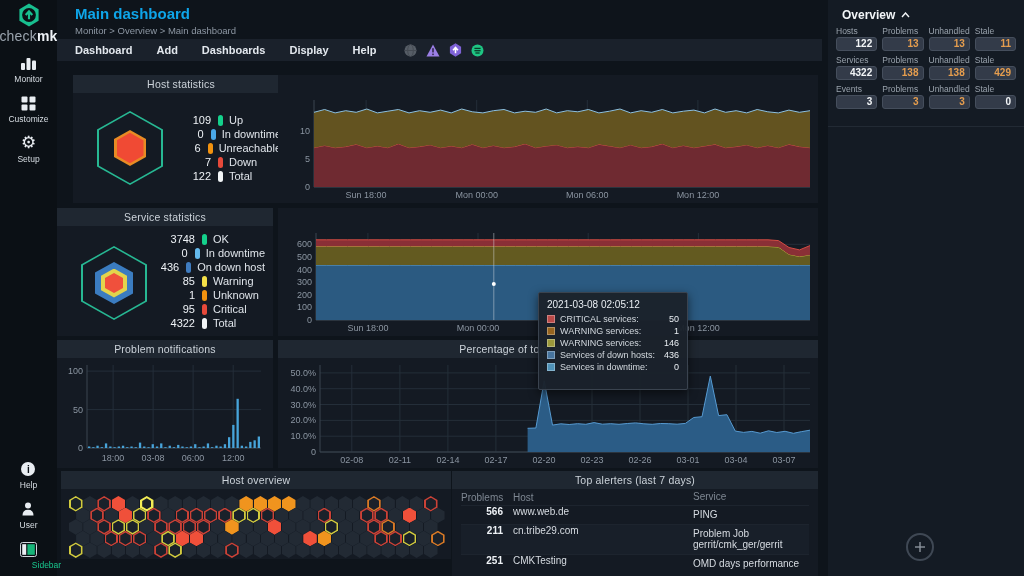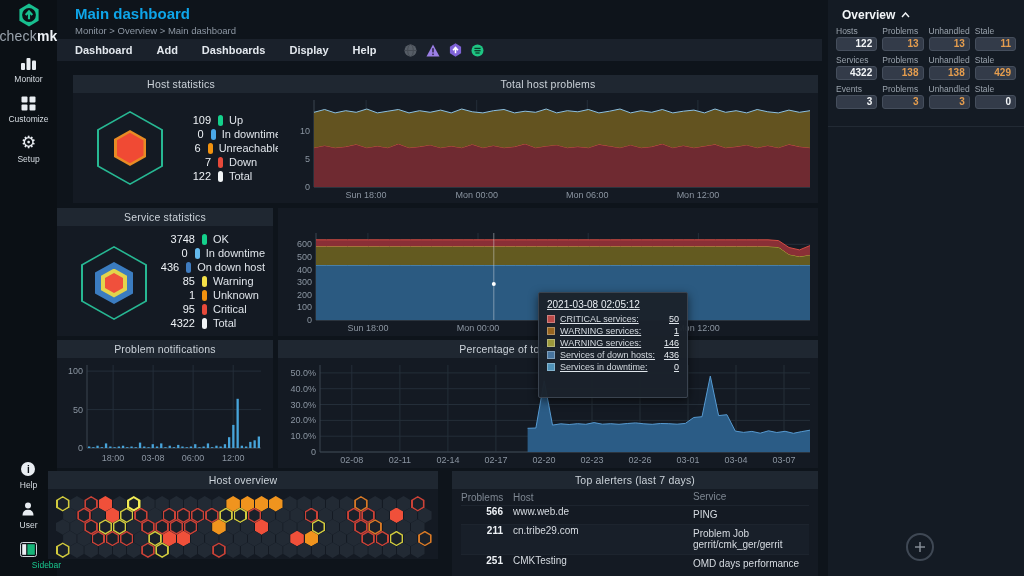--- a/index.html
+++ b/index.html
@@ -32,21 +32,21 @@
   .panel{position:absolute;background:#141a23;}
   .panel-title{height:18px;background:#1f2731;color:#ccd3da;font-size:10.5px;line-height:18px;text-align:center;letter-spacing:.2px;}
   .panel-body{position:absolute;left:0;right:0;top:18px;bottom:0;overflow:hidden;}
 
   #p-host-stats{left:57px;top:75px;width:216px;height:128px;margin-left:16px;}
   #p-service-stats{left:57px;top:208px;width:216px;height:128px;}
   #p-notif{left:57px;top:340px;width:216px;height:128px;}
   #p-host-problems{left:278px;top:75px;width:540px;height:128px;}
   #p-service-problems{left:278px;top:208px;width:540px;height:128px;}
   #p-percentage{left:278px;top:340px;width:540px;height:128px;}
-  #p-host-overview{left:48px;top:471px;width:390px;height:88px;}
+  #p-host-overview{left:61px;top:471px;width:390px;height:88px;}
   #p-alerters{left:452px;top:471px;width:366px;height:105px;}
 
   
   .hexwrap{position:absolute;left:24px;top:18px;width:66px;height:74px;}
   .hex6{clip-path:polygon(50% 0,100% 25%,100% 75%,50% 100%,0 75%,0 25%);position:absolute;}
   .stat-rows{position:absolute;left:96px;top:0;bottom:0;right:8px;display:flex;flex-direction:column;justify-content:center;gap:2px;}
   .stat-row{display:flex;align-items:center;height:12px;}
   .stat-num{width:42px;text-align:right;font-size:11px;color:#eef2f6;}
   .stat-pill{width:5px;height:11px;border-radius:2.5px;margin:0 6px 0 7px;flex:none;}
   .stat-label{font-size:11px;color:#dfe4ea;white-space:nowrap;}
@@ -65,21 +65,21 @@
   .tbl-head{display:flex;color:#7e8792;height:16px;align-items:center;}
   .tbl-row{display:flex;align-items:flex-start;border-top:1px solid #1d242e;cursor:pointer;}
   .tbl-row:nth-child(even){background:#181f29;}
   .c-prob{width:52px;text-align:right;font-weight:bold;color:#eef2f6;padding-right:10px;flex:none;}
   .c-host{flex:1;color:#d6dbe1;}
   .c-svc{width:116px;color:#d6dbe1;overflow-wrap:anywhere;line-height:1.15;padding:3px 0;}
   .tbl-head .c-prob{font-weight:normal;color:#7e8792;}
   .tbl-head .c-host,.tbl-head .c-svc{color:#7e8792;}
 
   
-  .tooltip{position:absolute;left:538px;top:292px;width:150px;background:rgba(27,34,43,.97);border:1px solid #3a434f;border-radius:2px;padding:6px 8px 25px;z-index:50;box-shadow:0 3px 10px rgba(0,0,0,.55);text-decoration:underline;}
+  .tooltip{position:absolute;left:538px;top:292px;width:150px;background:rgba(27,34,43,.97);border:1px solid #3a434f;border-radius:2px;padding:6px 8px 17px;z-index:50;box-shadow:0 3px 10px rgba(0,0,0,.55);}
   .tt-date{font-size:10px;color:#e8edf2;margin-bottom:4px;}
   .tt-row{display:flex;align-items:center;margin-top:2px;}
   .tt-sw{width:8px;height:8px;border:1px solid rgba(255,255,255,.3);margin-right:5px;flex:none;}
   .tt-label{flex:1;font-size:9px;color:#d2d8de;white-space:nowrap;}
   .tt-val{font-size:9px;color:#e8edf2;}
 
   
   .sidebar{position:absolute;left:828px;top:0;width:196px;height:576px;background:#141b24;}
   .sb-title{position:absolute;left:14px;top:8px;font-size:12px;font-weight:bold;color:#f2f5f8;display:flex;align-items:center;gap:6px;cursor:pointer;}
   .ov-grid{position:absolute;left:8px;right:8px;top:26px;display:grid;grid-template-columns:repeat(4,1fr);column-gap:5px;row-gap:1px;}
@@ -346,21 +346,20 @@
           <rect x="181.7" y="85.7" width="2.3" height="2.3" fill="#47a4da"></rect>
           <rect x="186.0" y="86.5" width="2.3" height="1.5" fill="#47a4da"></rect>
           <rect x="190.2" y="81.9" width="2.3" height="6.1" fill="#47a4da"></rect>
           <rect x="194.5" y="80.3" width="2.3" height="7.7" fill="#47a4da"></rect>
           <rect x="198.7" y="76.5" width="2.3" height="11.5" fill="#47a4da"></rect>
         </svg>
       </div>
   </div>
 
   <div class="panel" id="p-host-problems">
-    <div class="panel-title">Total host problems</div>
     <div class="panel-body">
         <svg class="chart-svg" viewBox="0 0 536 106" width="536" height="106">
           <line x1="34" y1="92.0" x2="530" y2="92.0" stroke="#242e39"></line>
           <text x="30" y="95" fill="#8b95a1" font-size="9" text-anchor="end">0</text>
           <line x1="34" y1="63.9" x2="530" y2="63.9" stroke="#242e39"></line>
           <text x="30" y="66.9" fill="#8b95a1" font-size="9" text-anchor="end">5</text>
           <line x1="34" y1="35.9" x2="530" y2="35.9" stroke="#242e39"></line>
           <text x="30" y="38.9" fill="#8b95a1" font-size="9" text-anchor="end">10</text>
           <line x1="86.1" y1="5" x2="86.1" y2="92" stroke="#242e39"></line>
           <text x="86.1" y="103" fill="#8b95a1" font-size="9" text-anchor="middle">Sun 18:00</text>

